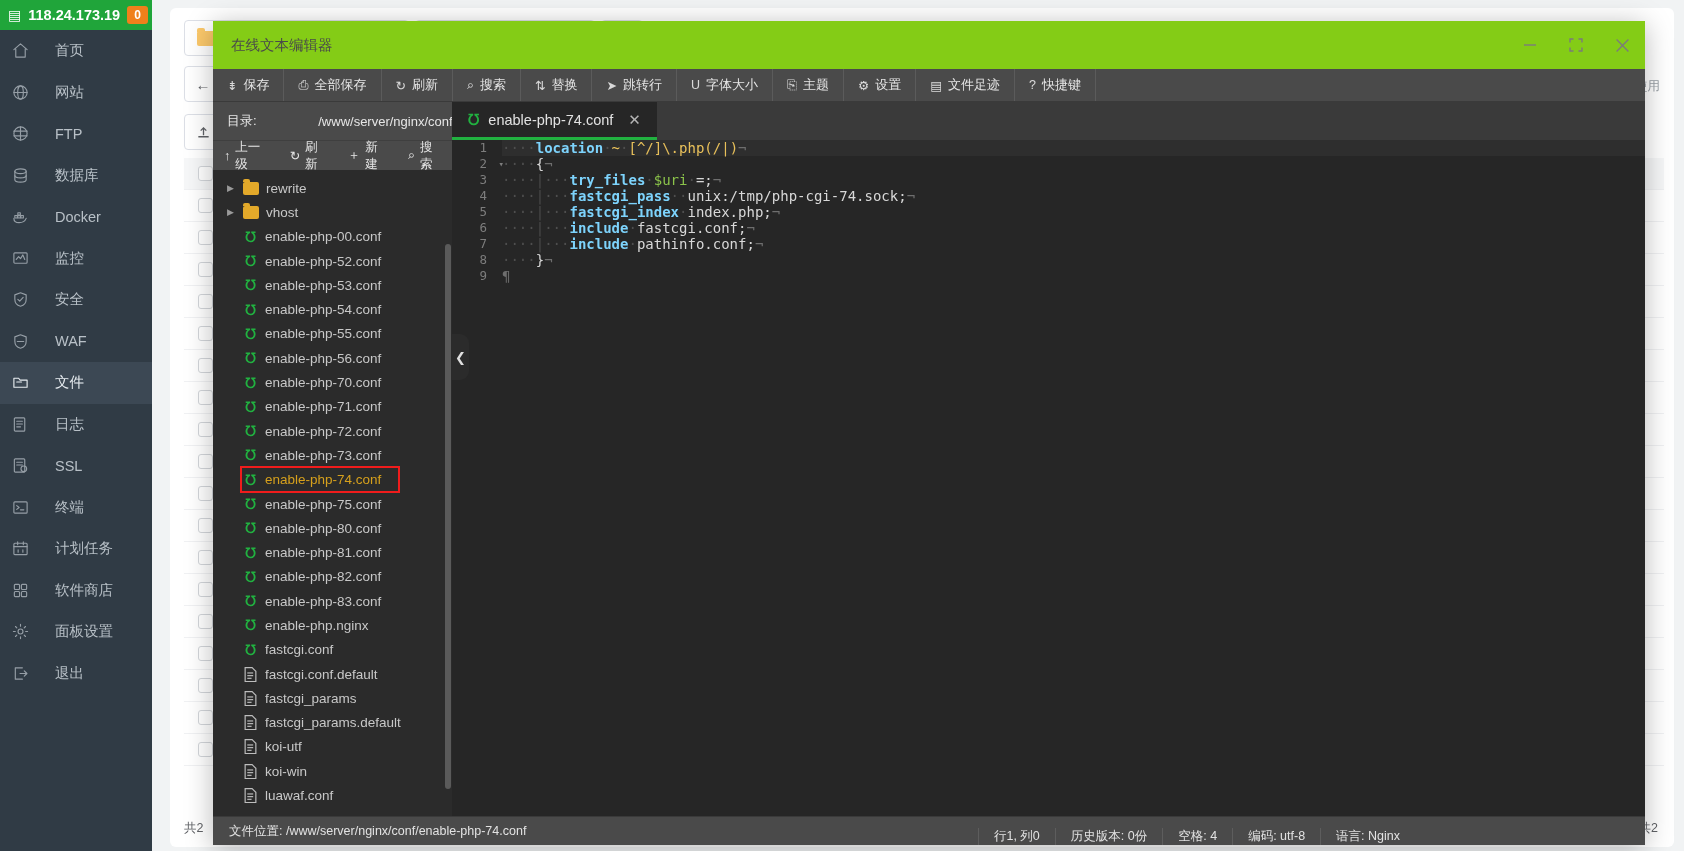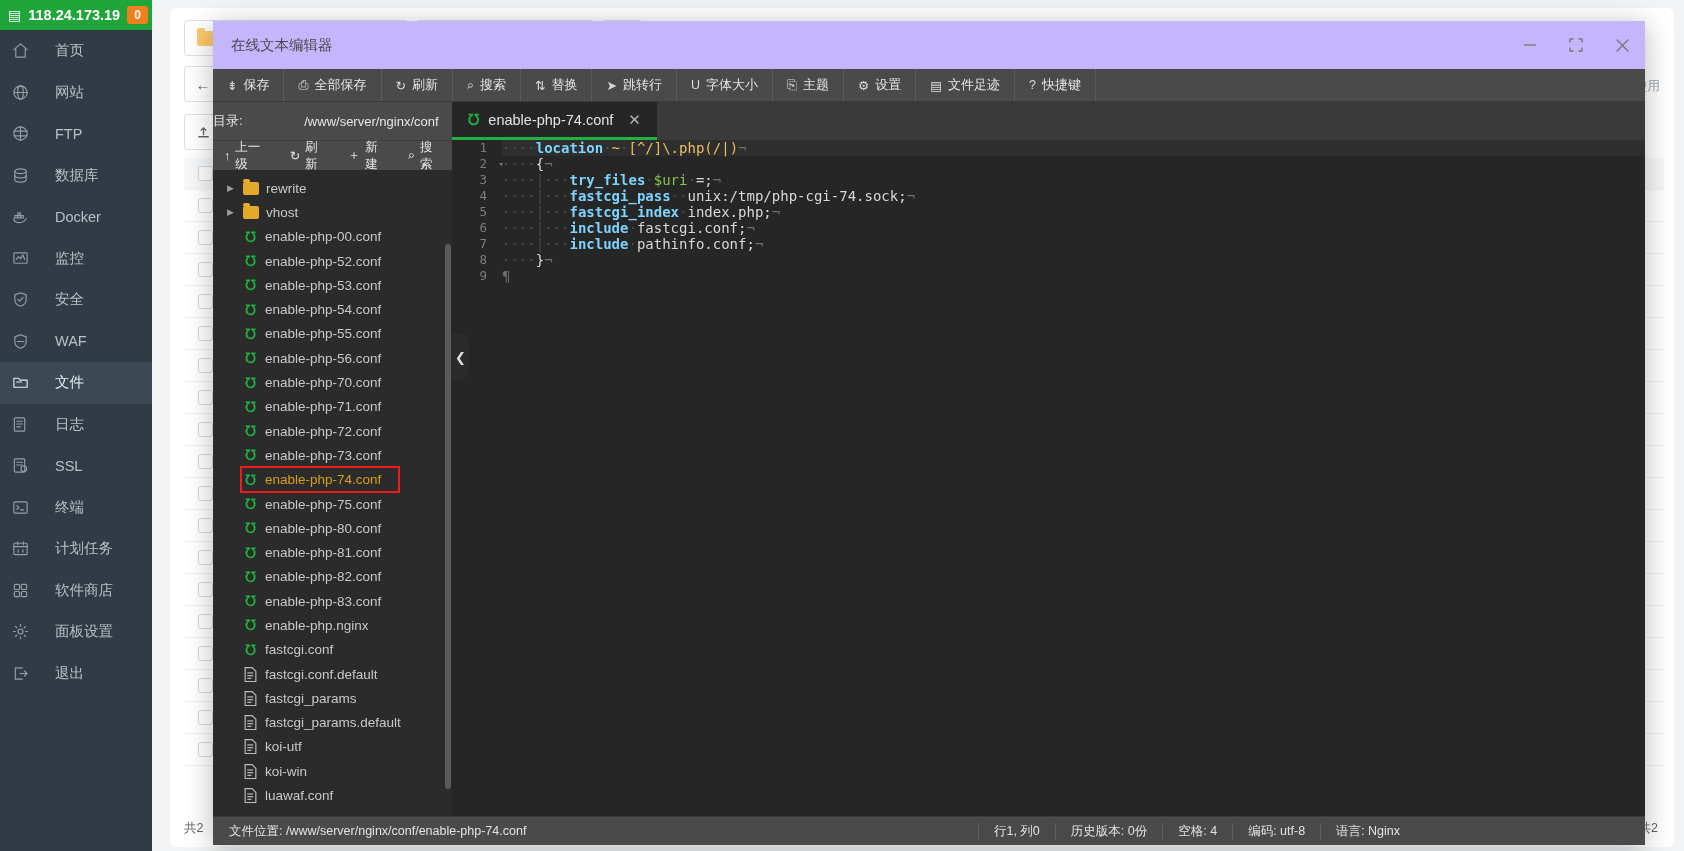--- a/index.html
+++ b/index.html
@@ -77,21 +77,21 @@
   .bg-foot { position:absolute; left: 14px; bottom: 10px; font-size: 12.5px; color:#606266; }
   .bg-foot2 { position:absolute; right: 16px; bottom: 10px; font-size: 12.5px; color:#606266; }
 
   
   .modal {
     position: absolute; left: 213px; top: 21px; width: 1432px; height: 824px;
     background: #2b2b2b; box-shadow: 0 4px 26px rgba(0,0,0,.28);
     display: flex; flex-direction: column;
   }
   .m-title {
-    height: 48px; background: #c4b5fd; display: flex; align-items: center;
+    height: 48px; background: #84cc16; display: flex; align-items: center;
     padding-left: 18px; flex: 0 0 48px;
   }
   .m-title-text { font-size: 14.5px; color: #4a4a4a; }
   .m-wbtns { margin-left: auto; display: flex; align-items: center; }
   .wbtn { width: 46px; height: 48px; display: flex; align-items: center;
           justify-content: center; color: #7b7b7b; cursor: pointer; }
   .wbtn svg { display:block; }
 
   
   .m-toolbar {
@@ -105,21 +105,21 @@
   }
   .tb-item .tbi { font-size: 12.5px; opacity: .92; display:inline-block; }
 
   
   .m-body { flex: 1 1 auto; display: flex; min-height: 0; }
 
   
   .fp { width: 239px; flex: 0 0 239px; background: #2b2b2b; display:flex; flex-direction:column; position:relative; }
   .fp-dir {
     height: 38px; flex: 0 0 38px; background: #4a4a4a;
-    display: flex; align-items: center; padding-left: 0;
+    display: flex; align-items: center; padding-left: 14px;
     color: #e6e6e6; font-size: 13px; white-space: nowrap; overflow: hidden; gap: 29px;
   }
   .fp-ops {
     height: 30px; flex: 0 0 30px; background: #4a4a4a;
     display: flex; align-items: center; color: #e6e6e6; font-size: 12.5px;
     border-top: 1px solid #3f3f3f;
   }
   .fp-op { display: flex; align-items: center; gap: 5px; padding: 0 11px; cursor: pointer; }
   .fp-list { flex: 1 1 auto; overflow: hidden; padding-top: 6px; position: relative; }
   .fi {
@@ -177,21 +177,21 @@
   .str { color: #d8d8d8; }
   .re1 { color: #e8c05a; }
   .pil { color: #6e6e6e; }
 
   
   .m-status {
     height: 29px; flex: 0 0 29px; background: #4a4a4a; display: flex; align-items: center;
     color: #e2e2e2; font-size: 12.5px; border-top: 1px solid #3a3a3a;
   }
   .st-left { padding-left: 16px; white-space: nowrap; }
-  .st-right { margin-left: auto; display: flex; height: 100%; align-items: center; }
+  .st-right { margin-left: auto; display: flex; height: 100%; align-items: flex-end; }
   .st-cell { display: flex; align-items: center; padding: 0 15px; border-left: 1px solid #5d5d5d; white-space: nowrap; }
   .st-spacer { width: 230px; }
 </style>
 </head>
 <body>
 
 <div id="root">
 
   <div class="bg-page">
 

